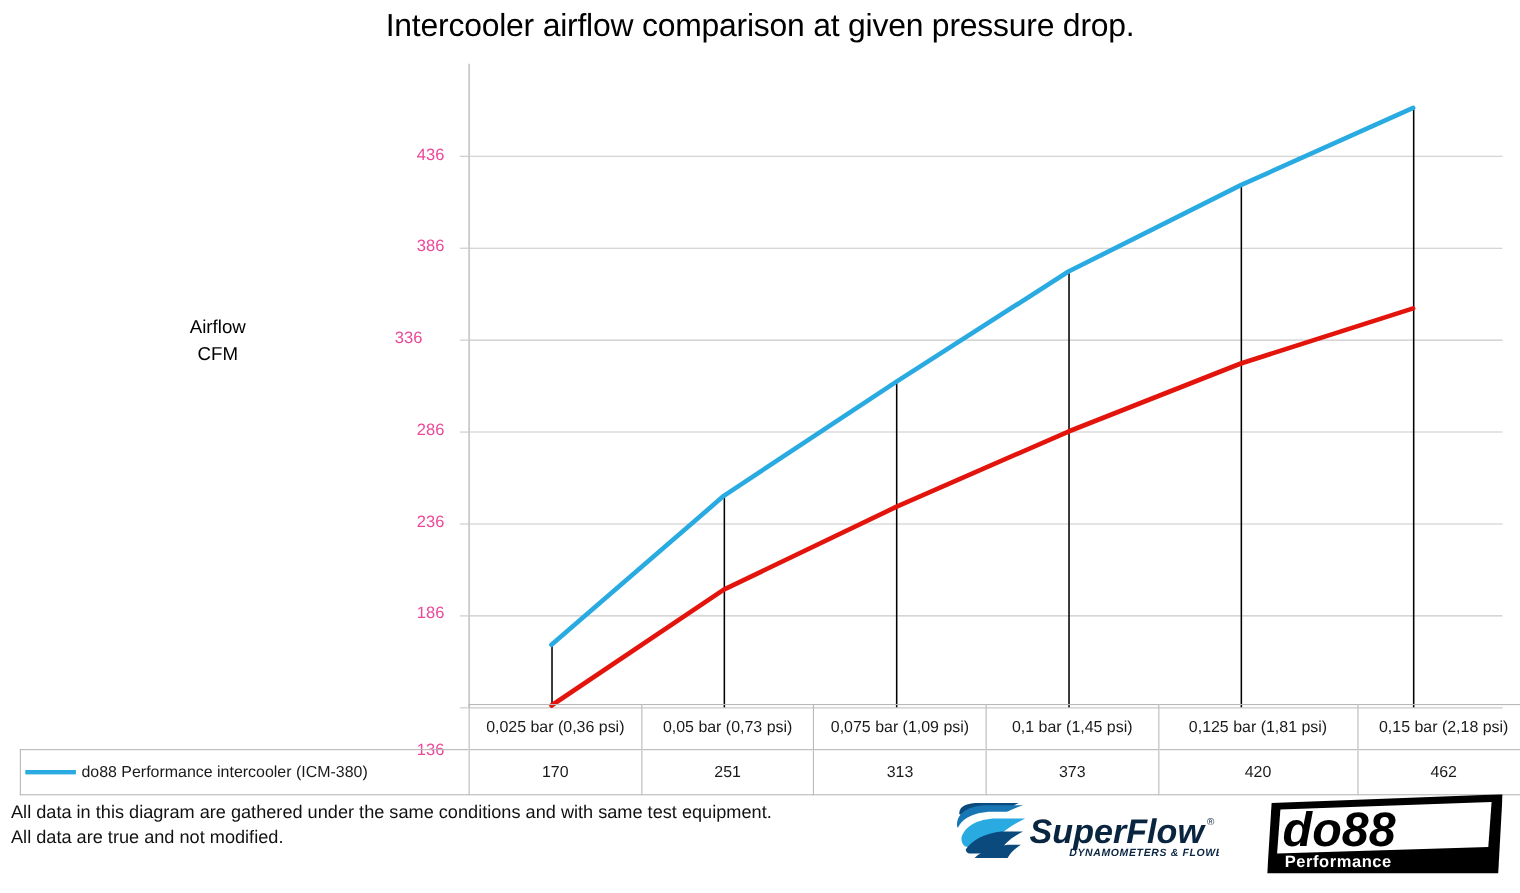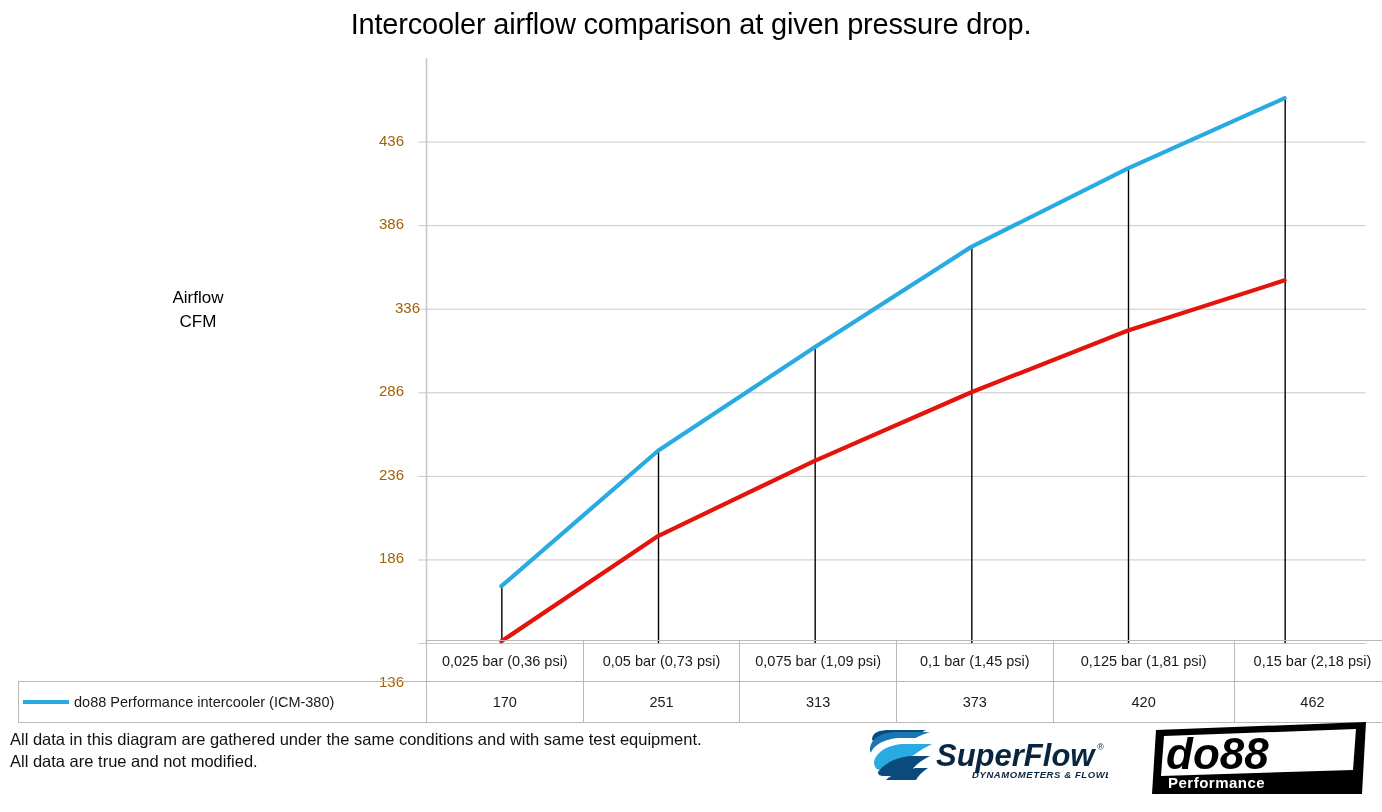--- a/index.html
+++ b/index.html
@@ -33,21 +33,21 @@
   }
   #axis-title div { display: block; }
 
   #plot-svg { position: absolute; left: 0; top: 0; }
 
   .ytick {
     position: absolute;
     width: 52px;
     text-align: right;
     font-size: 15px;
-    color: #a16207;
+    color: #ec4899;
   }
 
   
   #data-table {
     position: absolute;
     left: 18px; top: 640px;
     width: 1348px;
     border-collapse: collapse;
     table-layout: fixed;
   }
@@ -131,21 +131,21 @@
       <line x1="1285.1666666666665" y1="98.11428571428576" x2="1285.1666666666665" y2="643" stroke="#000000" stroke-width="1.4"></line>
       <polyline points="501.3333333333333,586.1714285714286 658,450.7857142857143 814.6666666666666,347.1571428571429 971.3333333333333,246.87142857142857 1128,168.31428571428575 1284.6666666666665,98.11428571428576" fill="none" stroke="#29abe2" stroke-width="4.2" stroke-linejoin="round" stroke-linecap="round"></polyline>
       <polyline points="501.3333333333333,641.3285714285714 658,536.0285714285715 814.6666666666666,460.8142857142857 971.3333333333333,392.28571428571433 1128,330.4428571428572 1284.6666666666665,280.3" fill="none" stroke="#e3140c" stroke-width="4.2" stroke-linejoin="round" stroke-linecap="round"></polyline>
     </svg>
 
   <div id="ytick-layer">
       <div class="ytick" style="left: 352px; top: 633px; margin-top: 40px;">136</div>
       <div class="ytick" style="left: 352px; top: 549.429px;">186</div>
       <div class="ytick" style="left: 352px; top: 465.857px;">236</div>
       <div class="ytick" style="left: 352px; top: 382.286px;">286</div>
-      <div class="ytick" style="left: 368px; top: 298.714px;">336</div>
+      <div class="ytick" style="left: 332px; top: 298.714px;">336</div>
       <div class="ytick" style="left: 352px; top: 215.143px;">386</div>
       <div class="ytick" style="left: 352px; top: 131.571px;">436</div>
     </div>
 
   <table id="data-table">
     <tbody>
       <tr class="xlabels">
         <td class="lead"></td>
       <td class="val" style="width: 156.667px;">0,025 bar (0,36 psi)</td>
           <td class="val" style="width: 156.667px;">0,05 bar (0,73 psi)</td>

